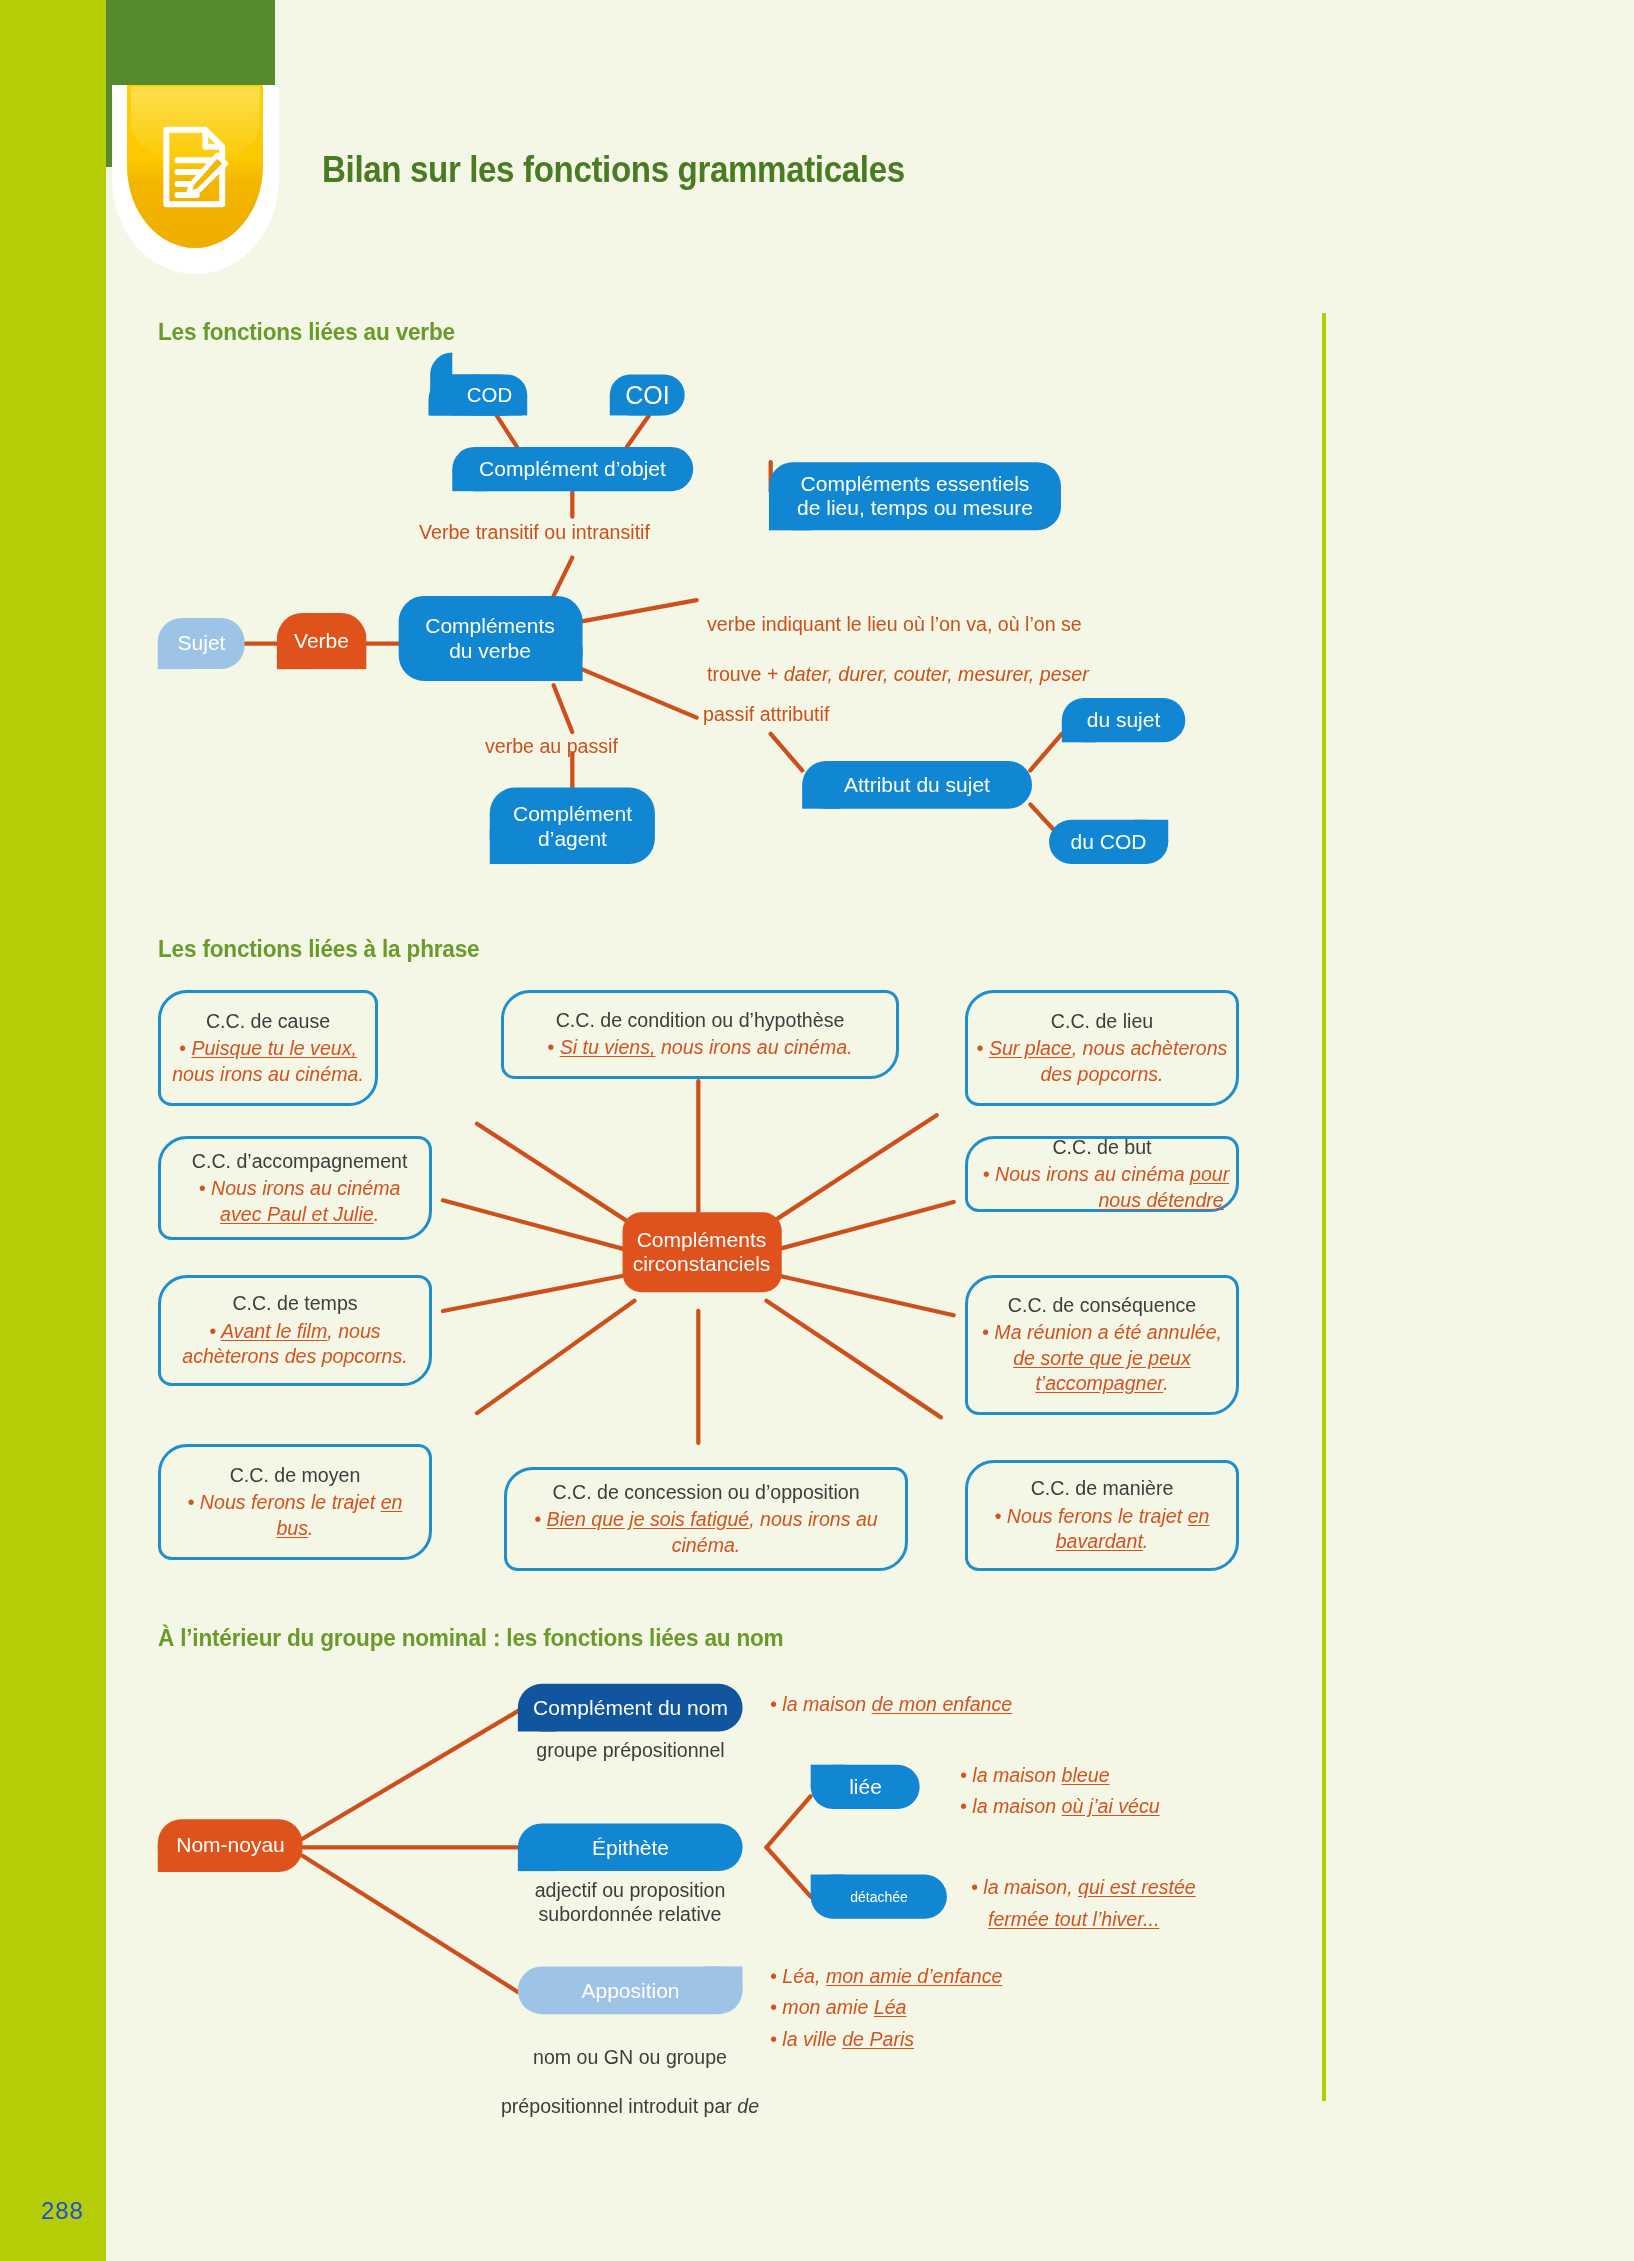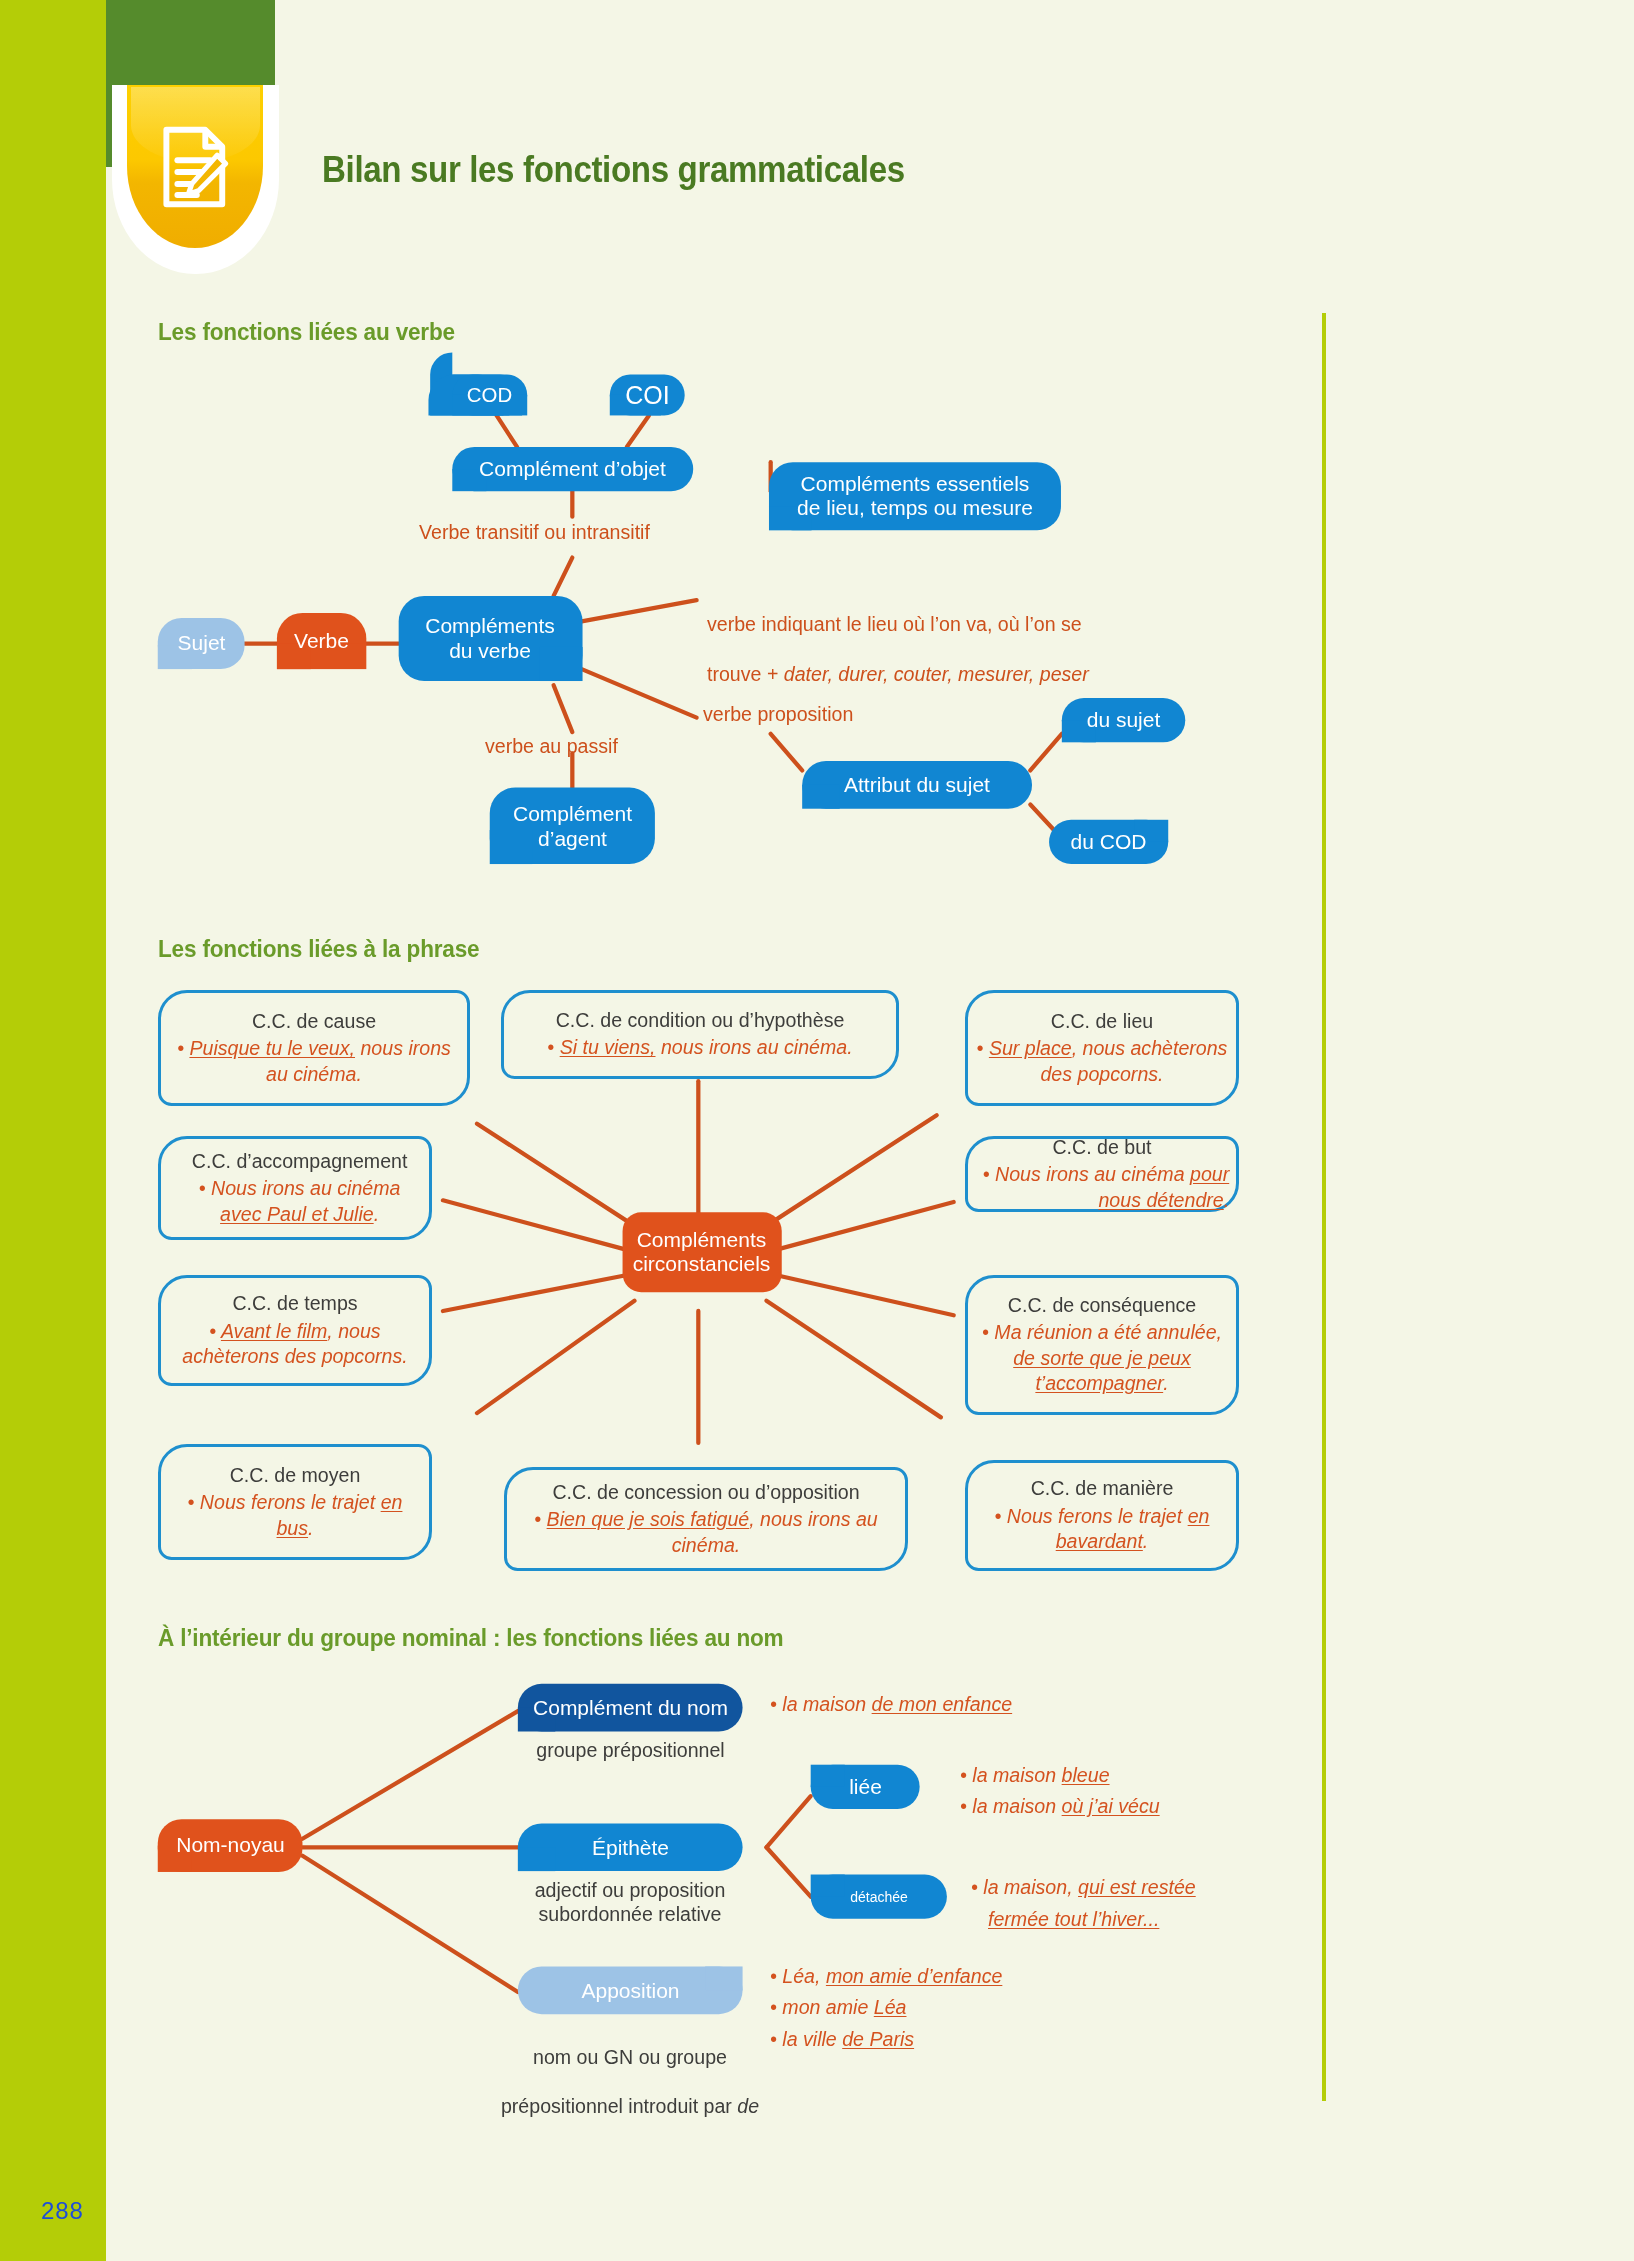--- a/index.html
+++ b/index.html
@@ -263,29 +263,29 @@
 d’agent</div>
 <div class="node-label n-white" style="left:802px;top:761px;width:230px;height:48px;font-size:21px;text-align:center;">Attribut du sujet</div>
 <div class="node-label n-white" style="left:1062px;top:698px;width:123px;height:44px;font-size:21px;">du sujet</div>
 <div class="node-label n-white" style="left:1049px;top:820px;width:119px;height:44px;font-size:21px;">du COD</div>
 
 <div class="edge-label" style="left:419px;top:520px;">Verbe transitif ou intransitif</div>
 <div class="edge-label" style="left:707px;top:587px;">
   <span>verbe indiquant le lieu où l’on va, où l’on se</span><br>
   <span>trouve + </span><i>dater, durer, couter, mesurer, peser</i>
 </div>
-<div class="edge-label" style="left:703px;top:702px;">verbe proposition</div>
+<div class="edge-label" style="left:703px;top:702px;">passif attributif</div>
 <div class="edge-label" style="left:485px;top:734px;">verbe au passif</div>
 
 <div class="section-heading" id="heading-phrase">Les fonctions liées à la phrase</div>
 
 <div class="node-label n-white" style="left:622px;top:1212px;width:159px;height:80px;font-size:21px;">Compléments
 circonstanciels</div>
 
-<div class="cc-card" style="left:158px;top:990px;width:312px;height:116px;border-radius:29px 13.6px 29px 13.6px;">
+<div class="cc-card" style="left:158px;top:990px;width:220px;height:116px;border-radius:29px 13.6px 29px 13.6px;">
   <div class="cc-title">C.C. de cause</div>
   <div class="cc-ex">• <u>Puisque tu le veux,</u> nous irons au cinéma.</div>
 </div>
 <div class="cc-card" style="left:501px;top:990px;width:398px;height:89px;border-radius:29px 13.6px 29px 13.6px;">
   <div class="cc-title">C.C. de condition ou d’hypothèse</div>
   <div class="cc-ex">• <u>Si tu viens,</u> nous irons au cinéma.</div>
 </div>
 <div class="cc-card" style="left:965px;top:990px;width:274px;height:116px;border-radius:29px 13.6px 29px 13.6px;">
   <div class="cc-title">C.C. de lieu</div>
   <div class="cc-ex">• <u>Sur place</u>, nous achèterons des popcorns.</div>

